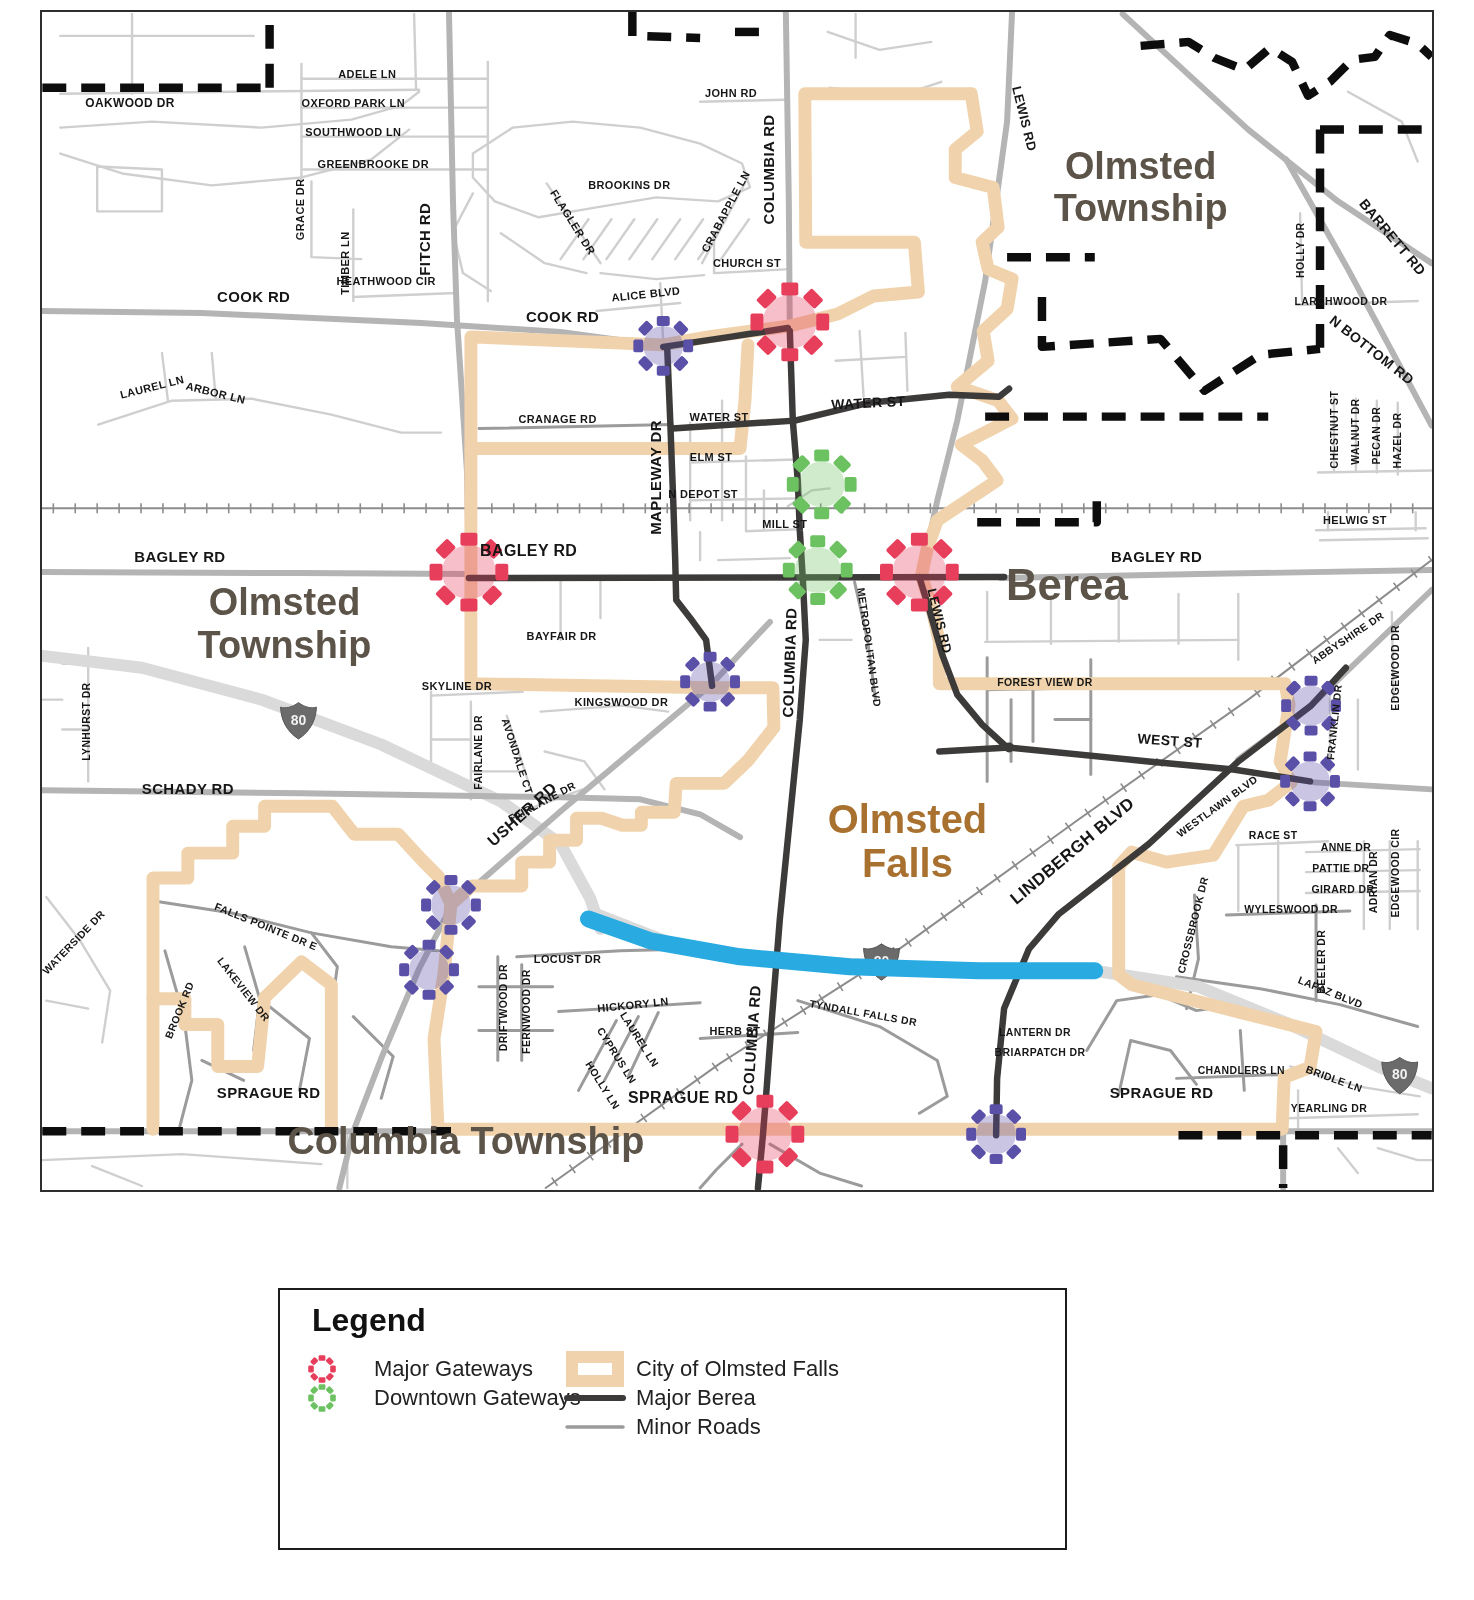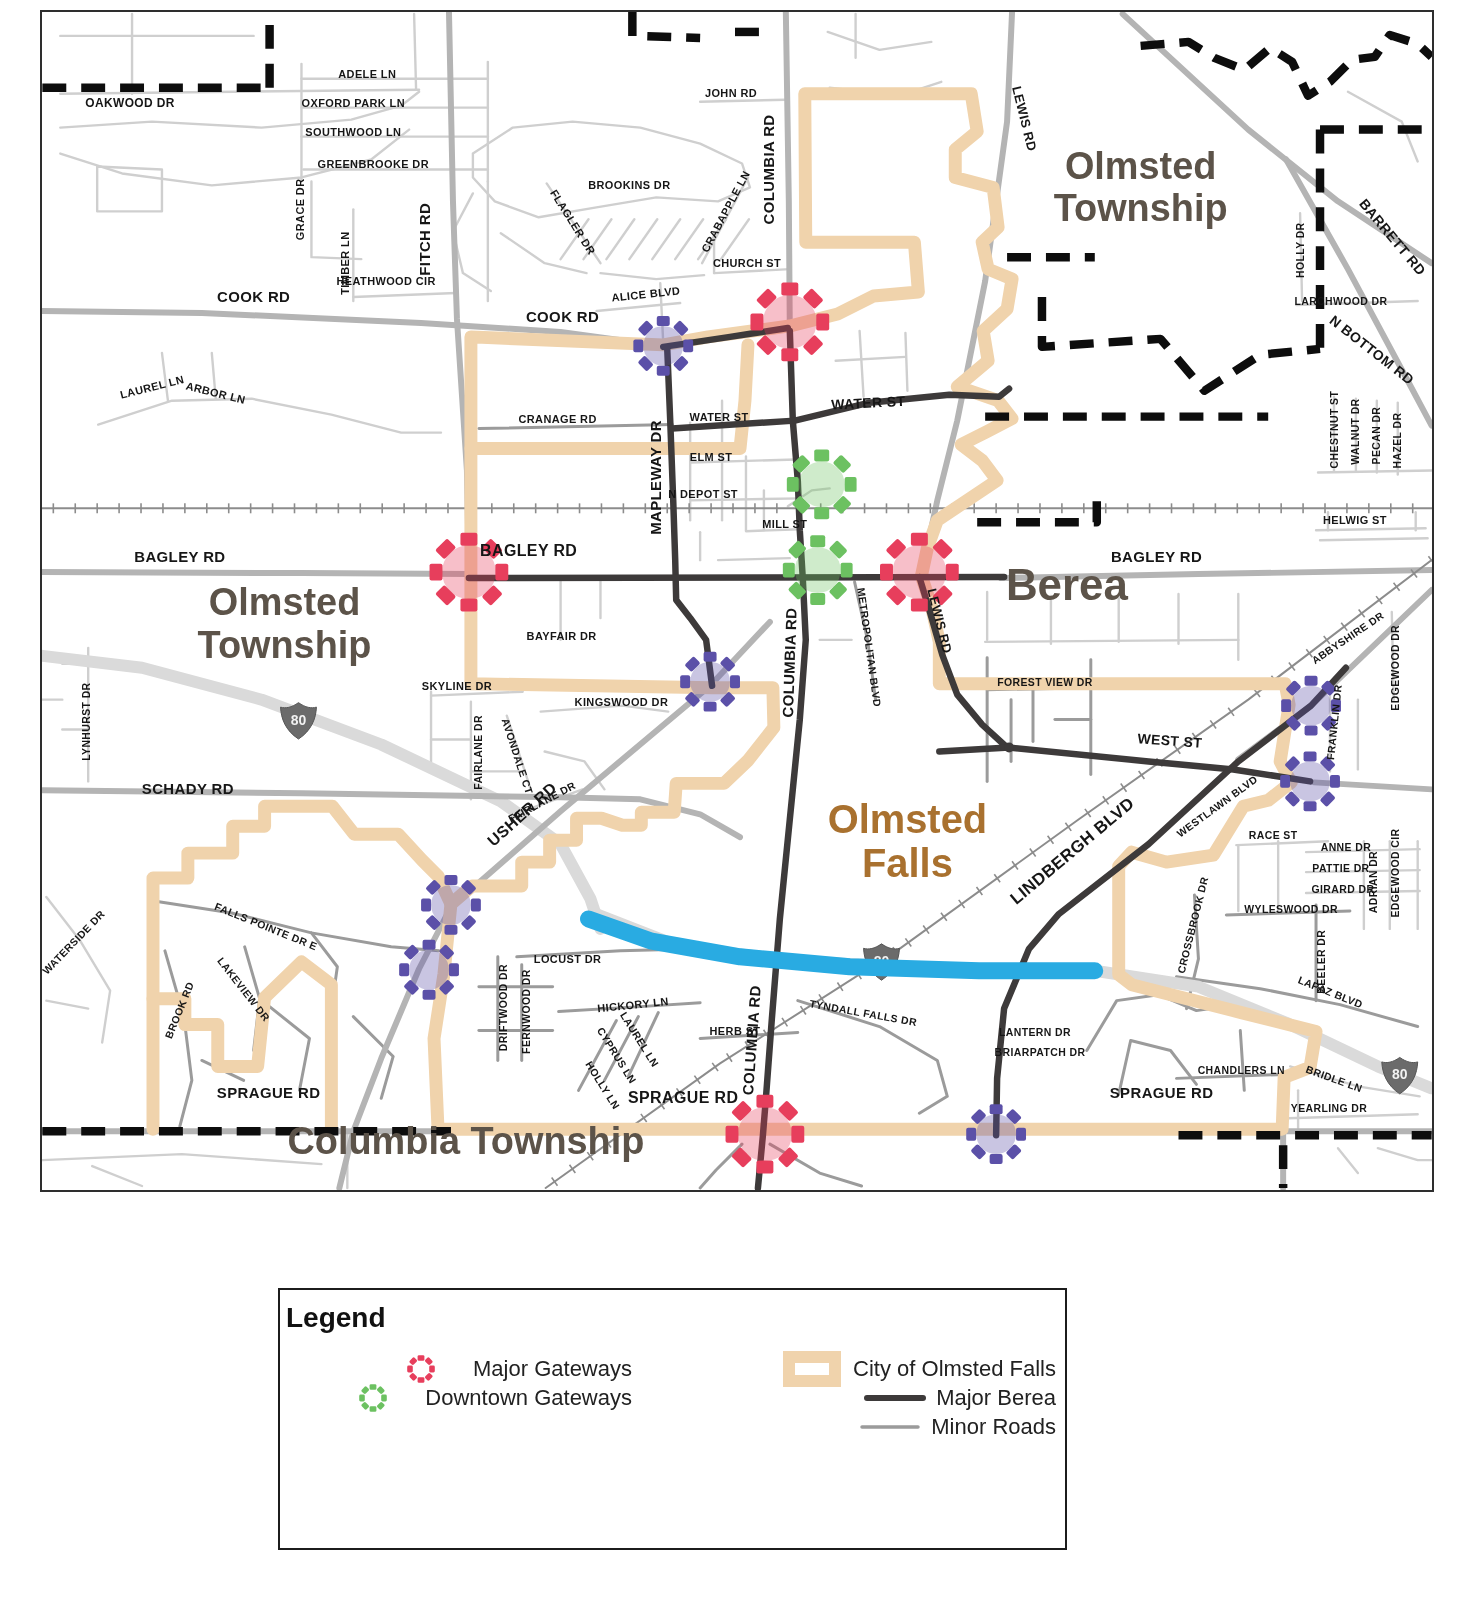--- a/index.html
+++ b/index.html
@@ -1,24 +1,24 @@
 <!DOCTYPE html>
 <html><head>
 <meta charset="utf-8">
 <style>
   html,body{margin:0;padding:0;background:#fff;}
   body{font-family:"Liberation Sans",sans-serif;}
   #page{position:relative;width:1474px;height:1600px;background:#fff;overflow:hidden;}
   #map-svg{position:absolute;left:40px;top:10px;width:1394px;height:1182px;border:2px solid #2e2e2e;box-sizing:border-box;background:#fff;}
   #legend-box{position:absolute;left:278px;top:1288px;width:789px;height:262px;border:2px solid #1c1c1c;box-sizing:border-box;background:#fff;}
-  #legend-title{position:absolute;left:6px;top:12px;font-size:28px;font-weight:700;color:#111;}
+  #legend-title{position:absolute;left:32px;top:12px;font-size:32px;font-weight:700;color:#111;}
   .lg-col{position:absolute;top:64px;}
   #lg-left{left:22px;width:330px;}
-  #lg-right{left:296px;width:480px;}
-  .lg-row{display:flex;align-items:center;height:29px;justify-content:flex-end;}
+  #lg-right{left:284px;width:480px;}
+  .lg-row{display:flex;align-items:center;height:29px;}
   .lg-icon{width:72px;flex:0 0 72px;display:flex;align-items:center;justify-content:flex-start;}
   .lg-label{font-size:22px;color:#222;white-space:nowrap;}
   text{font-family:"Liberation Sans",sans-serif;}
 </style>
 </head>
 <body>
 
 <div id="page">
   <svg id="map-svg" viewBox="40 10 1394 1182" xmlns="http://www.w3.org/2000/svg">
       <path d="M58,34 L 252,34" fill="none" stroke="#CFCFCF" stroke-width="2.4" stroke-linecap="round" stroke-linejoin="round"></path>

